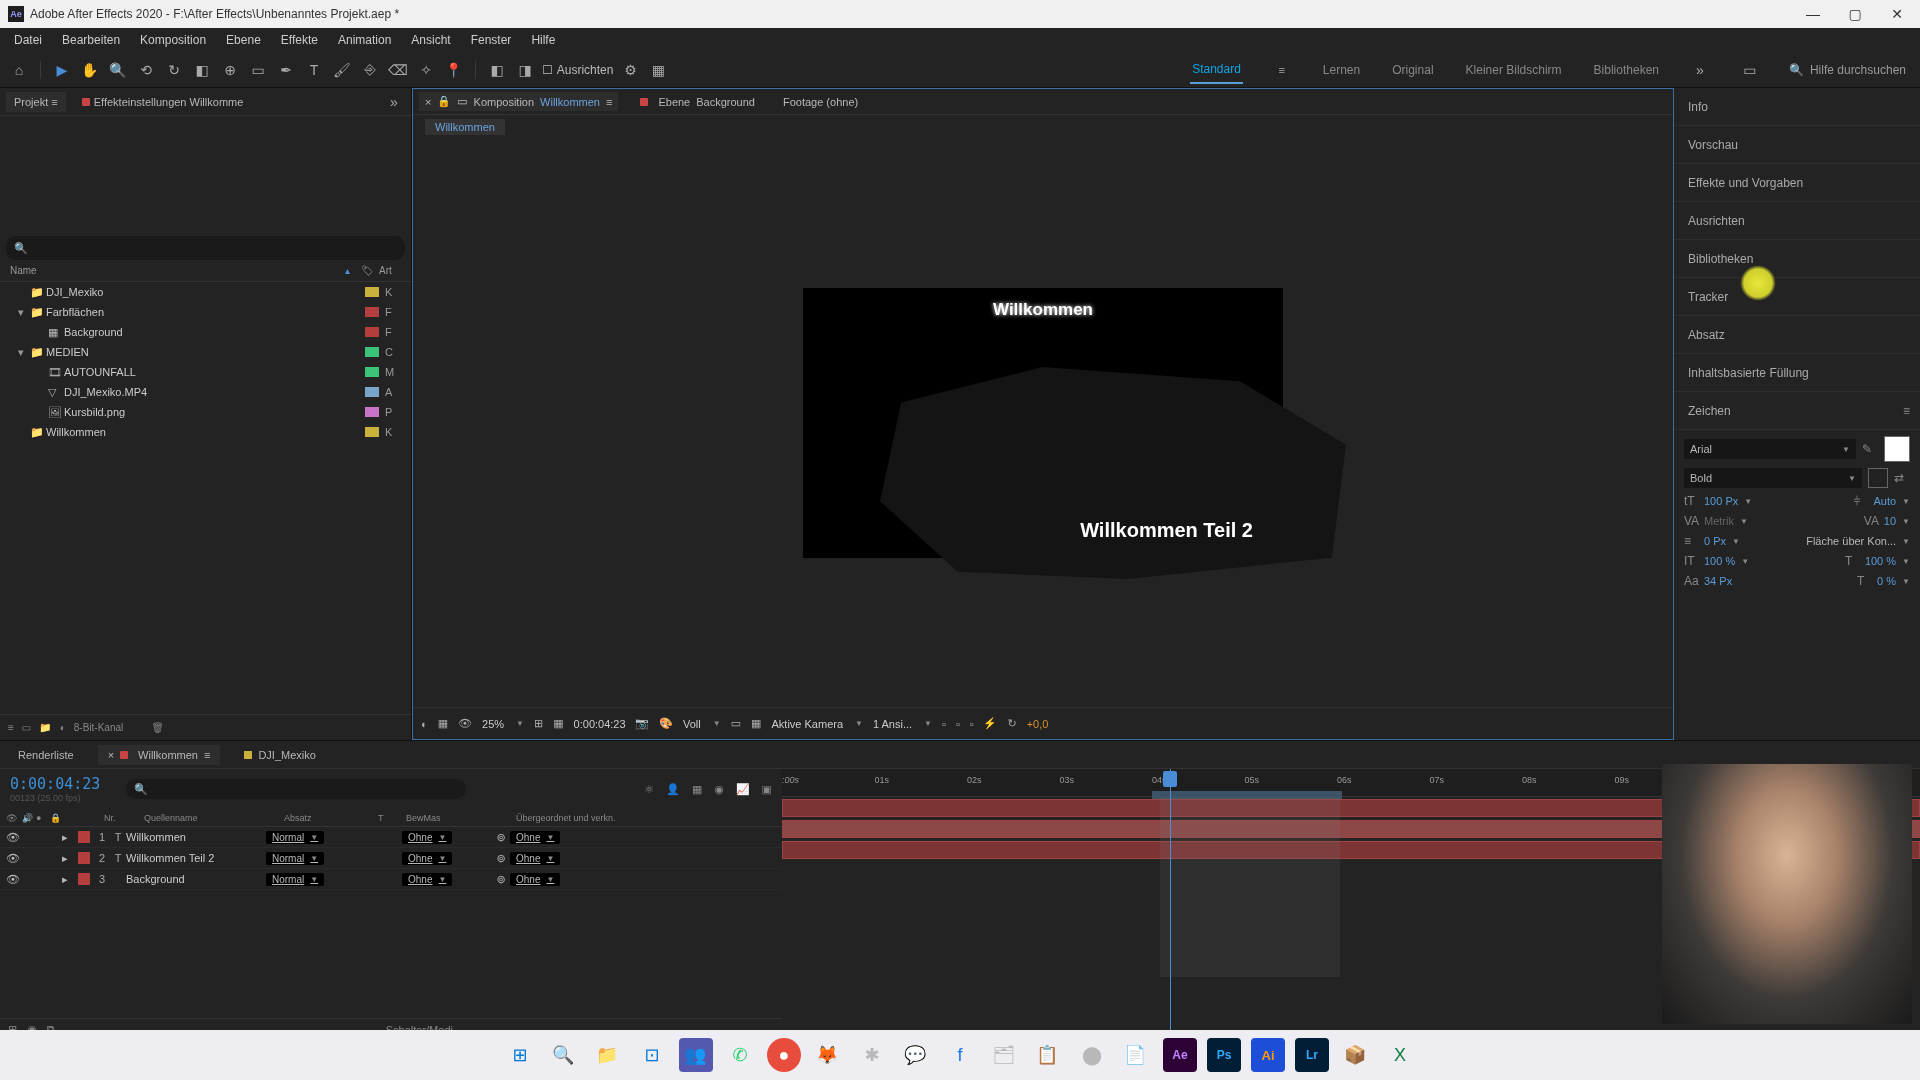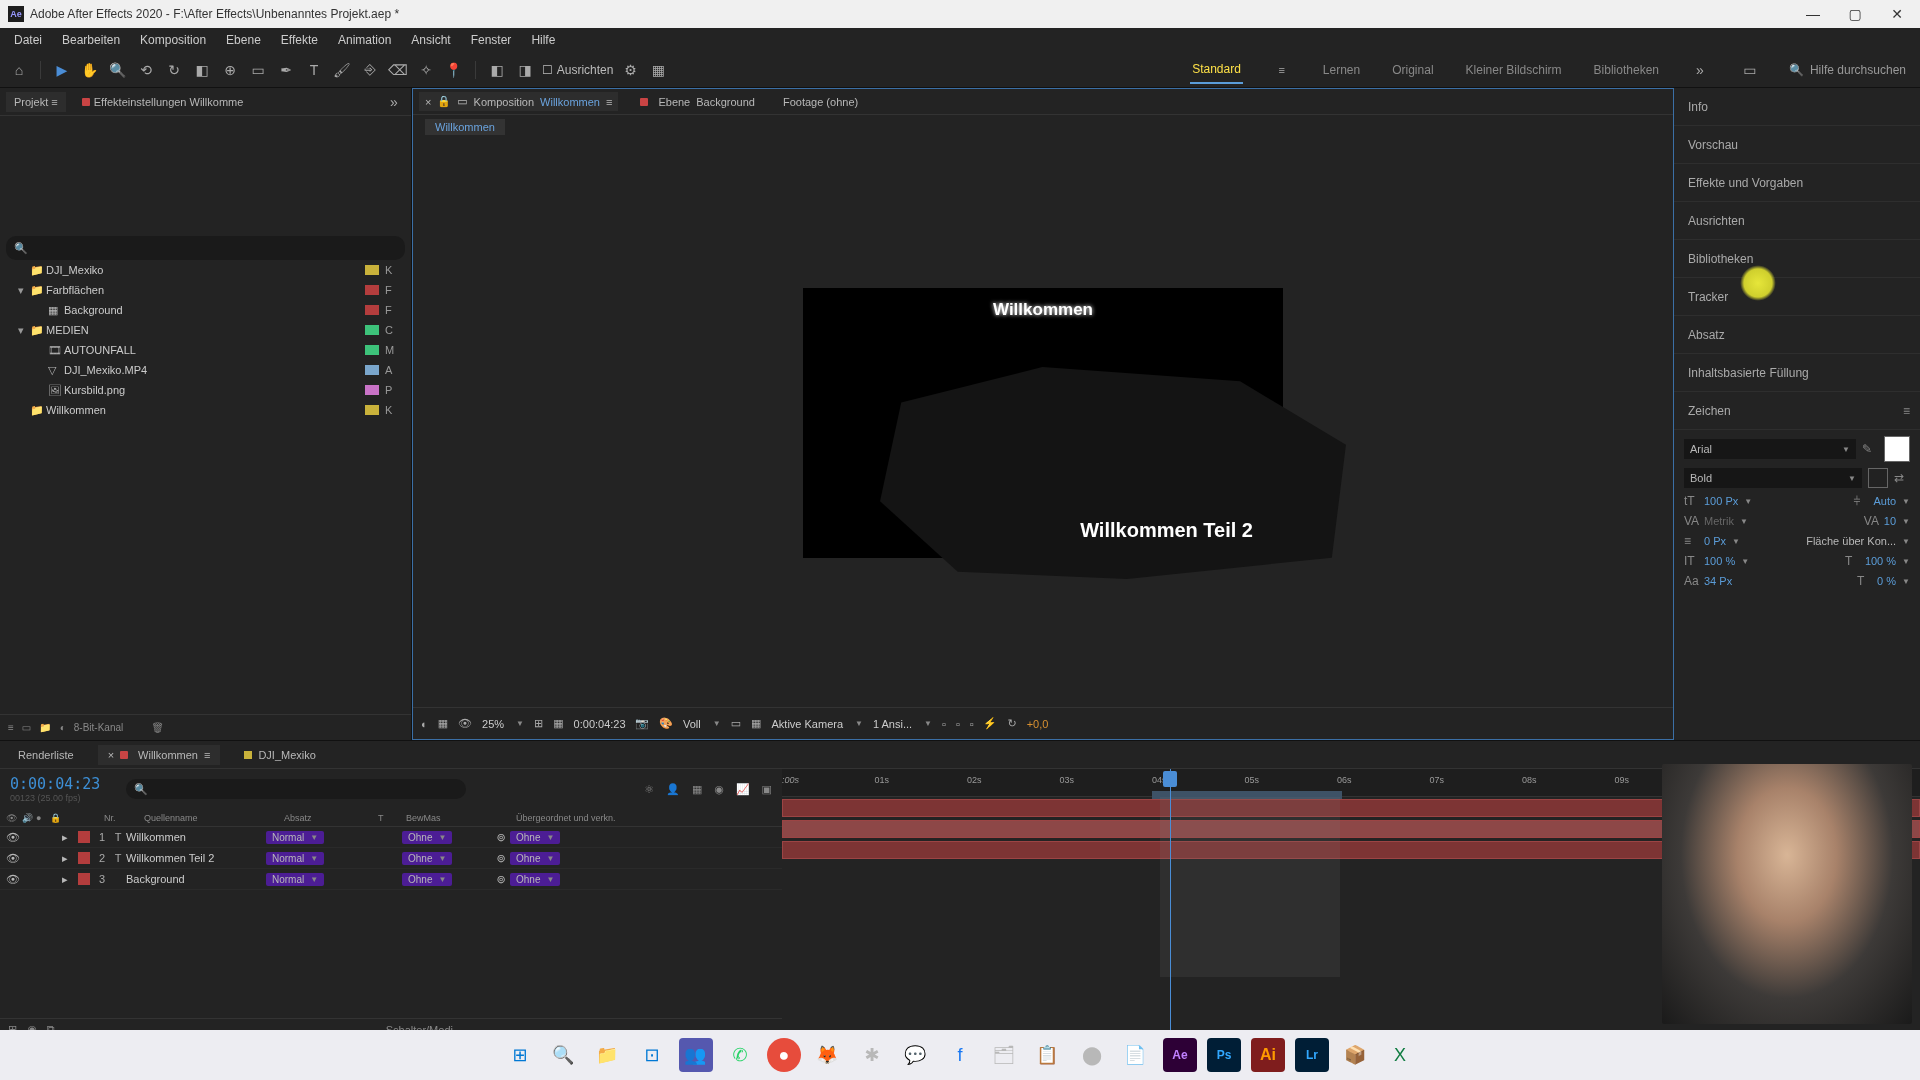--- a/index.html
+++ b/index.html
@@ -15,21 +15,21 @@
 
 .menubar { height: 24px; background: #232323; display: flex; align-items: center; padding: 0 4px; }
 .menubar .menu-item { padding: 4px 10px; font-size: 12px; color: #ccc; }
 
 
 .toolbar { height: 36px; background: #232323; border-bottom: 1px solid #111; display: flex; align-items: center; padding: 0 8px; gap: 6px; }
 .tool-icon { width: 22px; height: 22px; display: flex; align-items: center; justify-content: center; color: #aaa; font-size: 14px; }
 .tool-sep { width: 1px; height: 18px; background: #3a3a3a; margin: 0 4px; }
 .toolbar .workspace-tabs { margin-left: auto; display: flex; gap: 28px; align-items: center; padding-right: 16px;}
 .toolbar .workspace-tab { color: #888; font-size: 12px; padding: 6px 2px; }
-.toolbar .workspace-tab.active { color: #fde047; border-bottom: 2px solid #5b9dd9; }
+.toolbar .workspace-tab.active { color: #0ea5e9; border-bottom: 2px solid #5b9dd9; }
 .search-box { display: flex; align-items: center; gap: 6px; color: #999; font-size: 12px; padding: 0 6px; }
 .snap-check { display:flex; align-items:center; gap:4px; color:#bbb; font-size:12px;}
 
 
 .main { display: flex; height: 652px; }
 
 
 .left-panel { width: 412px; background: #232323; display: flex; flex-direction: column; border-right: 1px solid #111; }
 .panel-tabs { height: 28px; display: flex; align-items: center; padding: 0 6px; border-bottom: 1px solid #333; gap: 8px; }
 .panel-tab { padding: 4px 8px; font-size: 11px; }
@@ -95,21 +95,21 @@
 .tl-search { background:#1a1a1a; height:20px; border-radius:10px; padding:0 8px; display:flex; align-items:center; margin-left:16px; width:340px;}
 .tl-icons-right { margin-left:auto; display:flex; gap:12px; color:#888;}
 .tl-cols { height: 18px; display:flex; align-items:center; font-size:9px; color:#888; border-bottom:1px solid #333; padding: 0 6px;}
 .tl-layer-row { height: 21px; display:flex; align-items:center; font-size:11px; border-bottom:1px solid #2a2a2a; padding: 0 6px;}
 .eye { width:14px; text-align:center;}
 .layer-color { width:12px; height:12px; background:#b43d3d; margin: 0 4px;}
 .layer-num { width:16px; text-align:center; color:#aaa;}
 .layer-type-icon { width:16px; text-align:center; color:#aaa;}
 .layer-name { width: 140px; color:#ccc;}
 .layer-mode { width: 90px; display:flex; align-items:center;}
-.mode-pill { background:#4c1d95; padding:1px 6px; border-radius:2px; font-size:10px; display:flex; align-items:center; gap:4px;}
+.mode-pill { background:#000000; padding:1px 6px; border-radius:2px; font-size:10px; display:flex; align-items:center; gap:4px;text-decoration:underline;}
 .layer-trk { width: 46px;}
 .layer-parent { width: 110px; display:flex; align-items:center; gap:4px;}
 .tl-left-footer { margin-top:auto; height: 22px; display:flex; align-items:center; padding: 0 8px; gap:10px; color:#888; border-top:1px solid #333;}
 .tl-left-footer .switches { margin: 0 auto;}
 
 .tl-right { flex:1; position:relative; background:#232323;}
 .tl-ruler { height: 28px; position:relative; border-bottom:1px solid #333; background:#1e1e1e;}
 .tl-tick { position:absolute; top: 6px; font-size:9px; color:#999;}
 .tl-workarea { position:absolute; top:0; left:0; height:8px; background:#4a6a8c; width: 100%;}
 .tl-workarea-inner { position:absolute; top:22px; height:10px; background:#3e5266; }
@@ -202,20 +202,26 @@
 
   <div class="left-panel">
     <div class="panel-tabs">
       <div class="panel-tab active"><span>Projekt</span> ≡</div>
       <div class="panel-tab"><span class="red-dot"></span><span>Effekteinstellungen Willkomme</span></div>
       <div style="margin-left:auto;" class="tool-icon">»</div>
     </div>
     <div class="project-preview"></div>
     <div class="project-search">
       <span>🔍</span>
+    </div>
+    <div class="project-header">
+      <div class="col-name">Name</div>
+      <div style="width:16px;color:#4a8dd6">▴</div>
+      <div style="width:18px">🏷</div>
+      <div style="width:22px">Art</div>
     </div>
     <div class="project-list" id="project-list">
         <div class="proj-row">
           <span class="indent0"></span>
           <span class="tw"></span>
           <span class="ficon">📁</span>
           <span class="fname">DJI_Mexiko</span>
           <span class="tag" style="background:#c9b23b"></span>
           <span class="art">K</span>
         </div>
@@ -591,17 +597,17 @@
   <div class="task-icon">🦊</div>
   <div class="task-icon">✱</div>
   <div class="task-icon" style="color:#0084ff">💬</div>
   <div class="task-icon" style="color:#1877f2">f</div>
   <div class="task-icon">🗂</div>
   <div class="task-icon">📋</div>
   <div class="task-icon">⬤</div>
   <div class="task-icon">📄</div>
   <div class="task-icon" style="background:#2d0036;color:#c080ff;font-size:12px;font-weight:bold">Ae</div>
   <div class="task-icon" style="background:#001e36;color:#31a8ff;font-size:12px;font-weight:bold">Ps</div>
-  <div class="task-icon" style="background:#7f1d1d;color:#ff9a00;font-size:16px;font-weight:bold">Ai</div>
+  <div class="task-icon" style="background:#1d4ed8;color:#ff9a00;font-size:13px;font-weight:bold">Ai</div>
   <div class="task-icon" style="background:#001e36;color:#31a8ff;font-size:12px;font-weight:bold">Lr</div>
   <div class="task-icon">📦</div>
   <div class="task-icon" style="color:#107c41">X</div>
 </div>
 
 </body></html>

